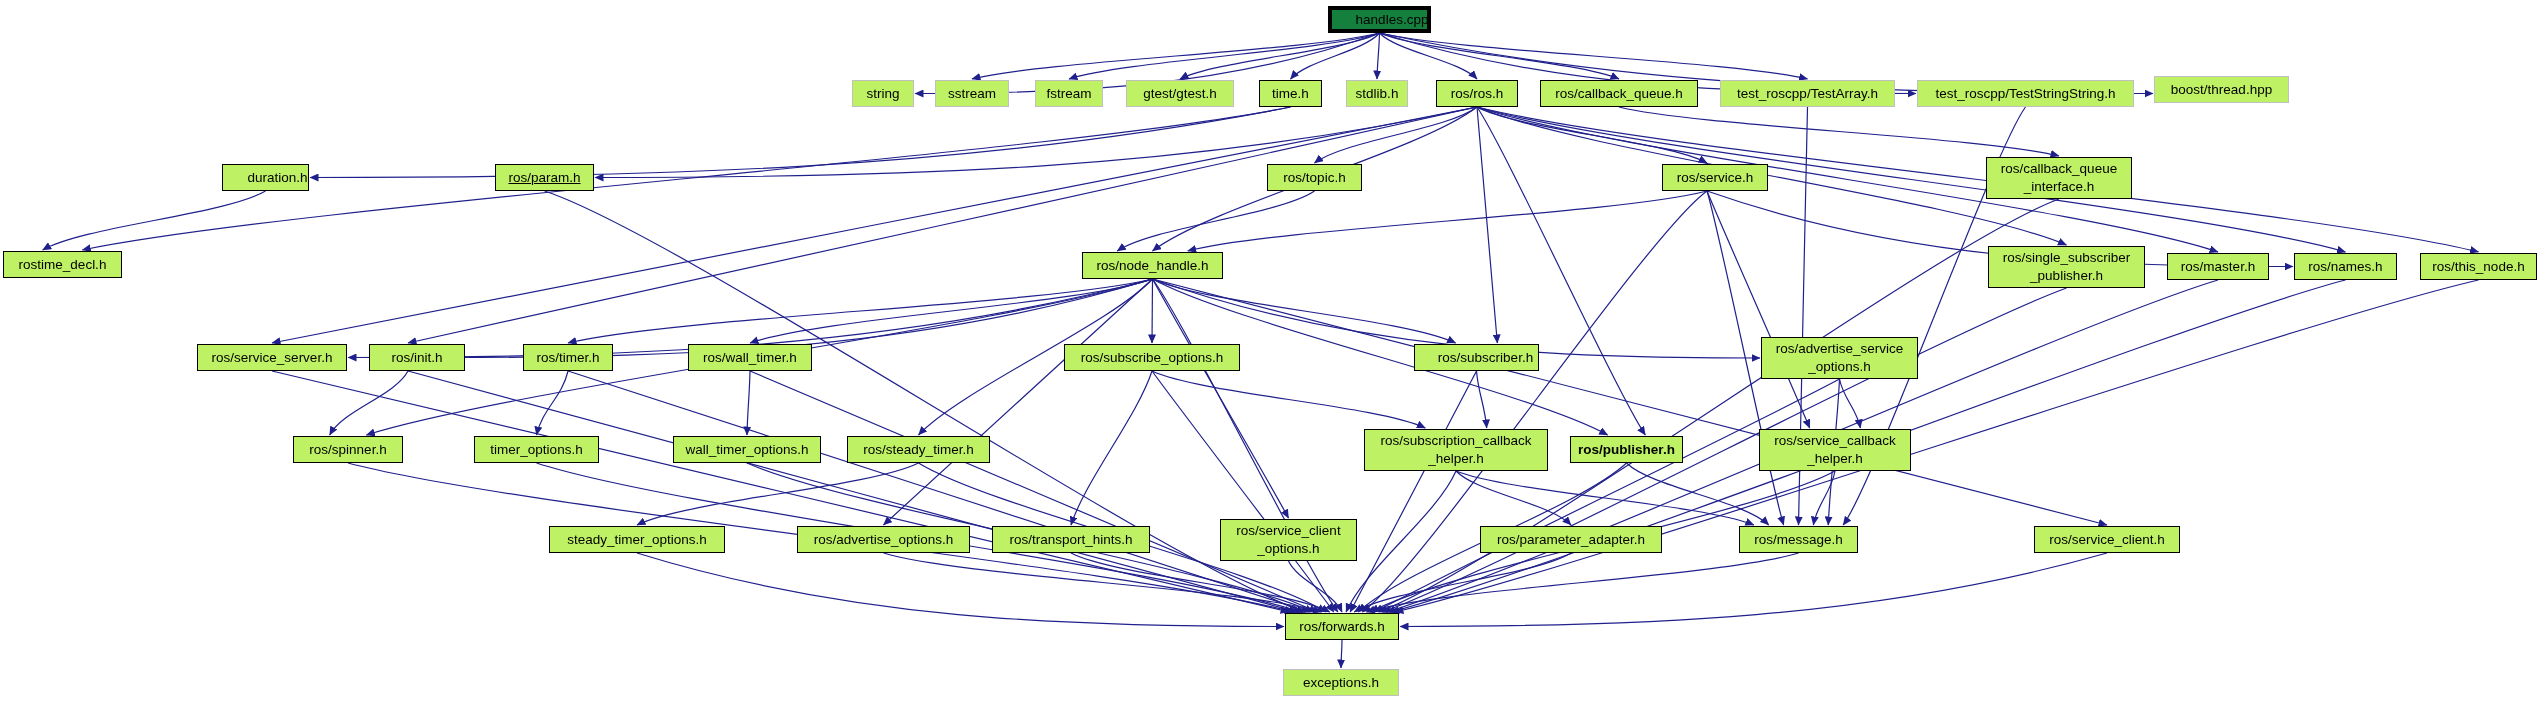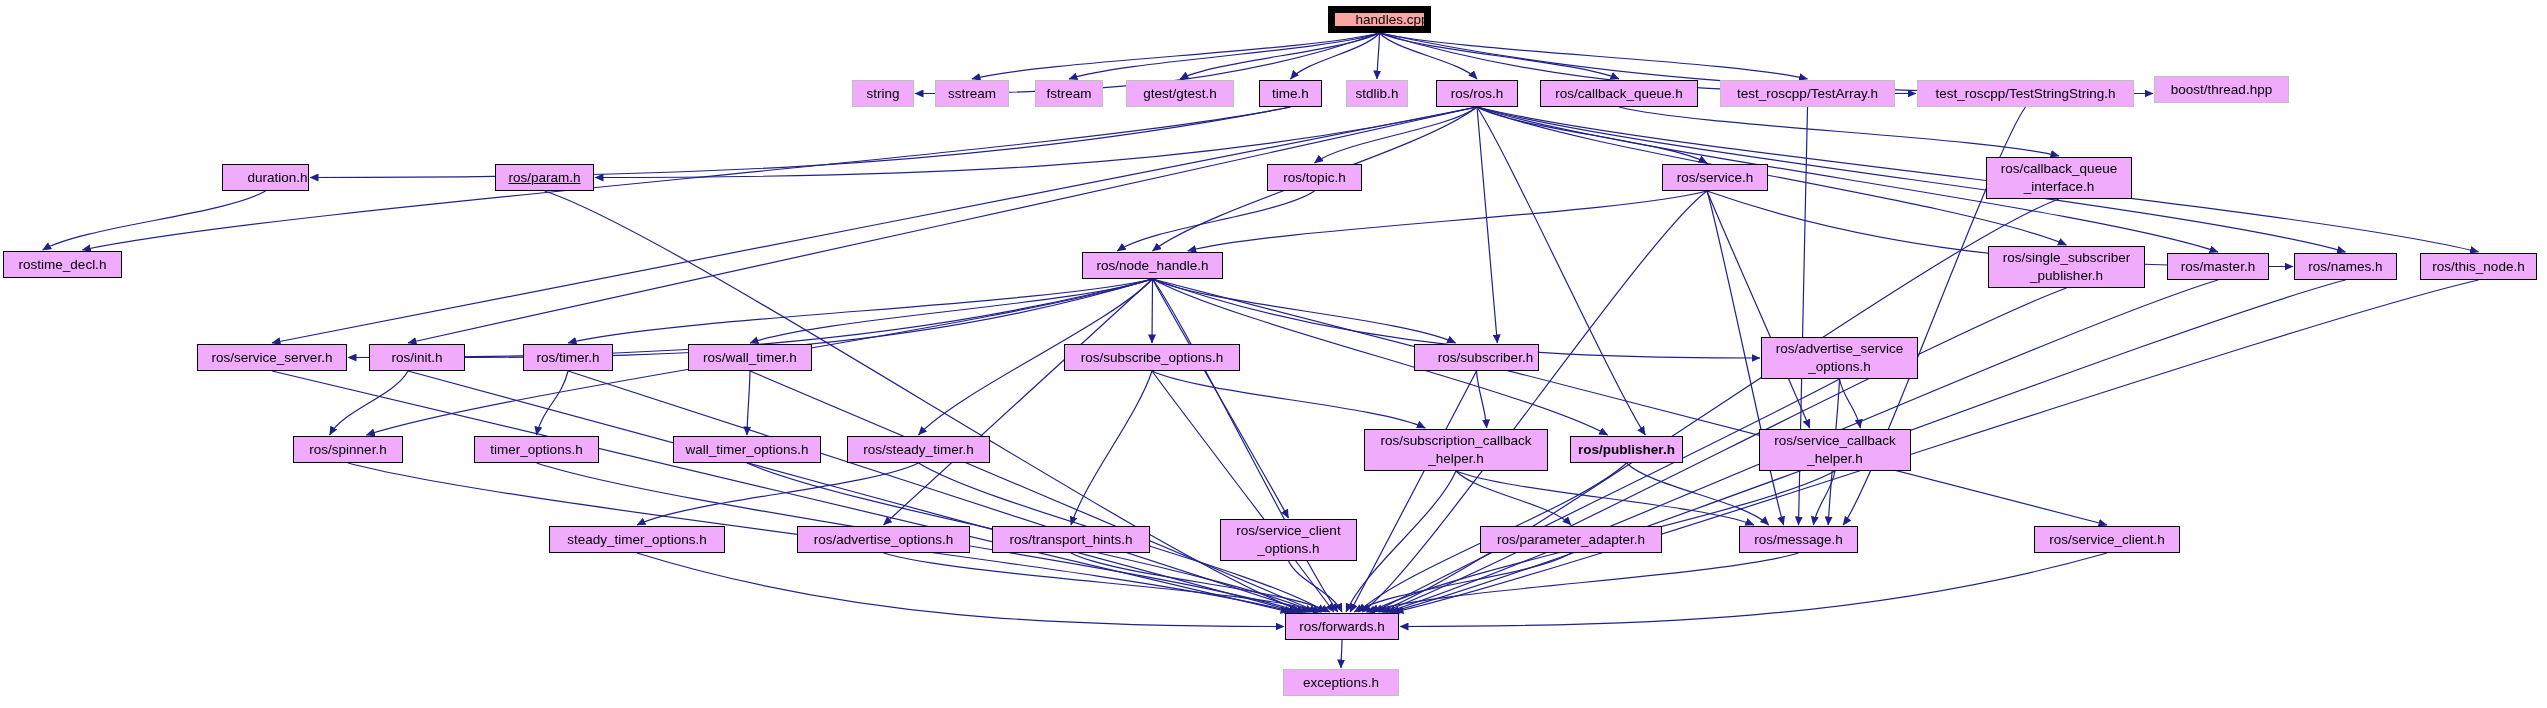--- a/index.html
+++ b/index.html
@@ -1,24 +1,24 @@
 <!DOCTYPE html>
 <html><head>
 <meta charset="utf-8">
 <style>
   html,body{margin:0;padding:0;background:#ffffff;}
   #canvas{position:relative;width:2547px;height:708px;background:#ffffff;overflow:hidden;
           font-family:"Liberation Sans","DejaVu Sans",sans-serif;}
   #edges{position:absolute;left:0;top:0;width:2547px;height:708px;}
   .node{position:absolute;display:flex;align-items:center;justify-content:center;
-        background:#f0abfc;border:1px solid #000000;box-sizing:border-box;
+        background:#bef264;border:1px solid #000000;box-sizing:border-box;
         font-size:13.5px;line-height:18px;color:#000000;text-align:center;
         white-space:pre-line;cursor:pointer;z-index:2;}
   .node.ext{border-color:#c0c0c0;}
-  .node.root{background:#fca5a5;border:7px solid #000000;font-weight:normal;padding-left:25px;}
+  .node.root{background:#15803d;border:4px solid #000000;font-weight:normal;padding-left:25px;}
 </style>
 </head>
 <body>
 
 <div id="canvas">
   <svg id="edges" xmlns="http://www.w3.org/2000/svg">
       <defs>
         <marker id="arrow" markerWidth="10" markerHeight="8" refX="8.5" refY="4" orient="auto" markerUnits="userSpaceOnUse">
           <path d="M0,0 L9,4 L0,8 z" fill="#20208c"></path>
         </marker>

